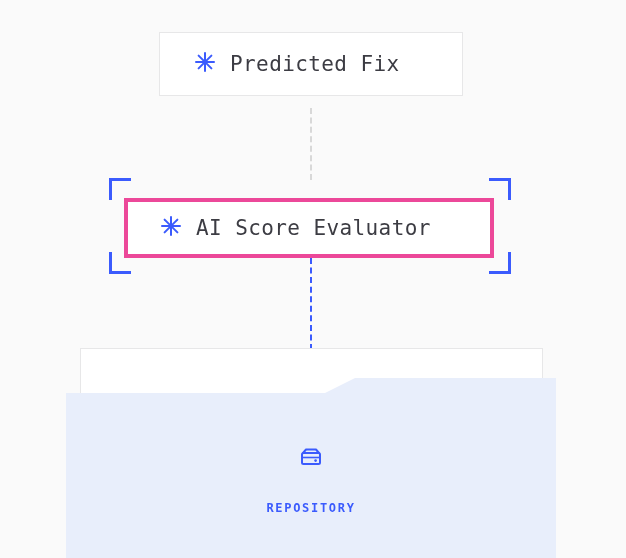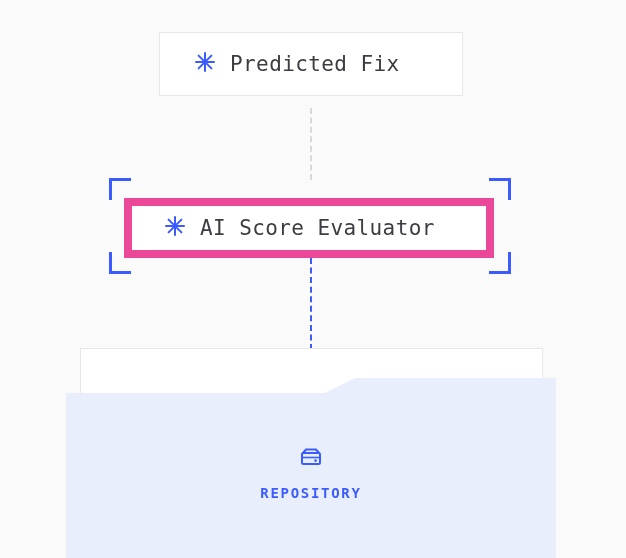--- a/index.html
+++ b/index.html
@@ -65,21 +65,21 @@
   }
 
   
   .node-selected {
     position: absolute;
     left: 124px;
     top: 198px;
     width: 370px;
     height: 60px;
     background: #ffffff;
-    border: 8px solid #ec4899;
+    border: 4px solid #ec4899;
     box-sizing: border-box;
     display: flex;
     align-items: center;
     padding-left: 32px;
   }
   .node-selected .node-label {
     font-family: "DejaVu Sans Mono", "Liberation Mono", monospace;
     font-size: 21px;
     color: #3c3c43;
     letter-spacing: 0.4px;
@@ -134,23 +134,23 @@
     display: flex;
     flex-direction: column;
     align-items: center;
     padding-top: 54px;
     box-sizing: border-box;
   }
   .repo-icon {
     display: block;
   }
   .repo-title {
-    margin-top: 12px;
+    margin-top: 28px;
     font-family: "DejaVu Sans Mono", "Liberation Mono", monospace;
-    font-size: 14px;
+    font-size: 12px;
     font-weight: bold;
     color: #3b5bfd;
     letter-spacing: 1.7px;
   }
 </style>
 </head>
 <body>
 
 <div id="canvas">
 

